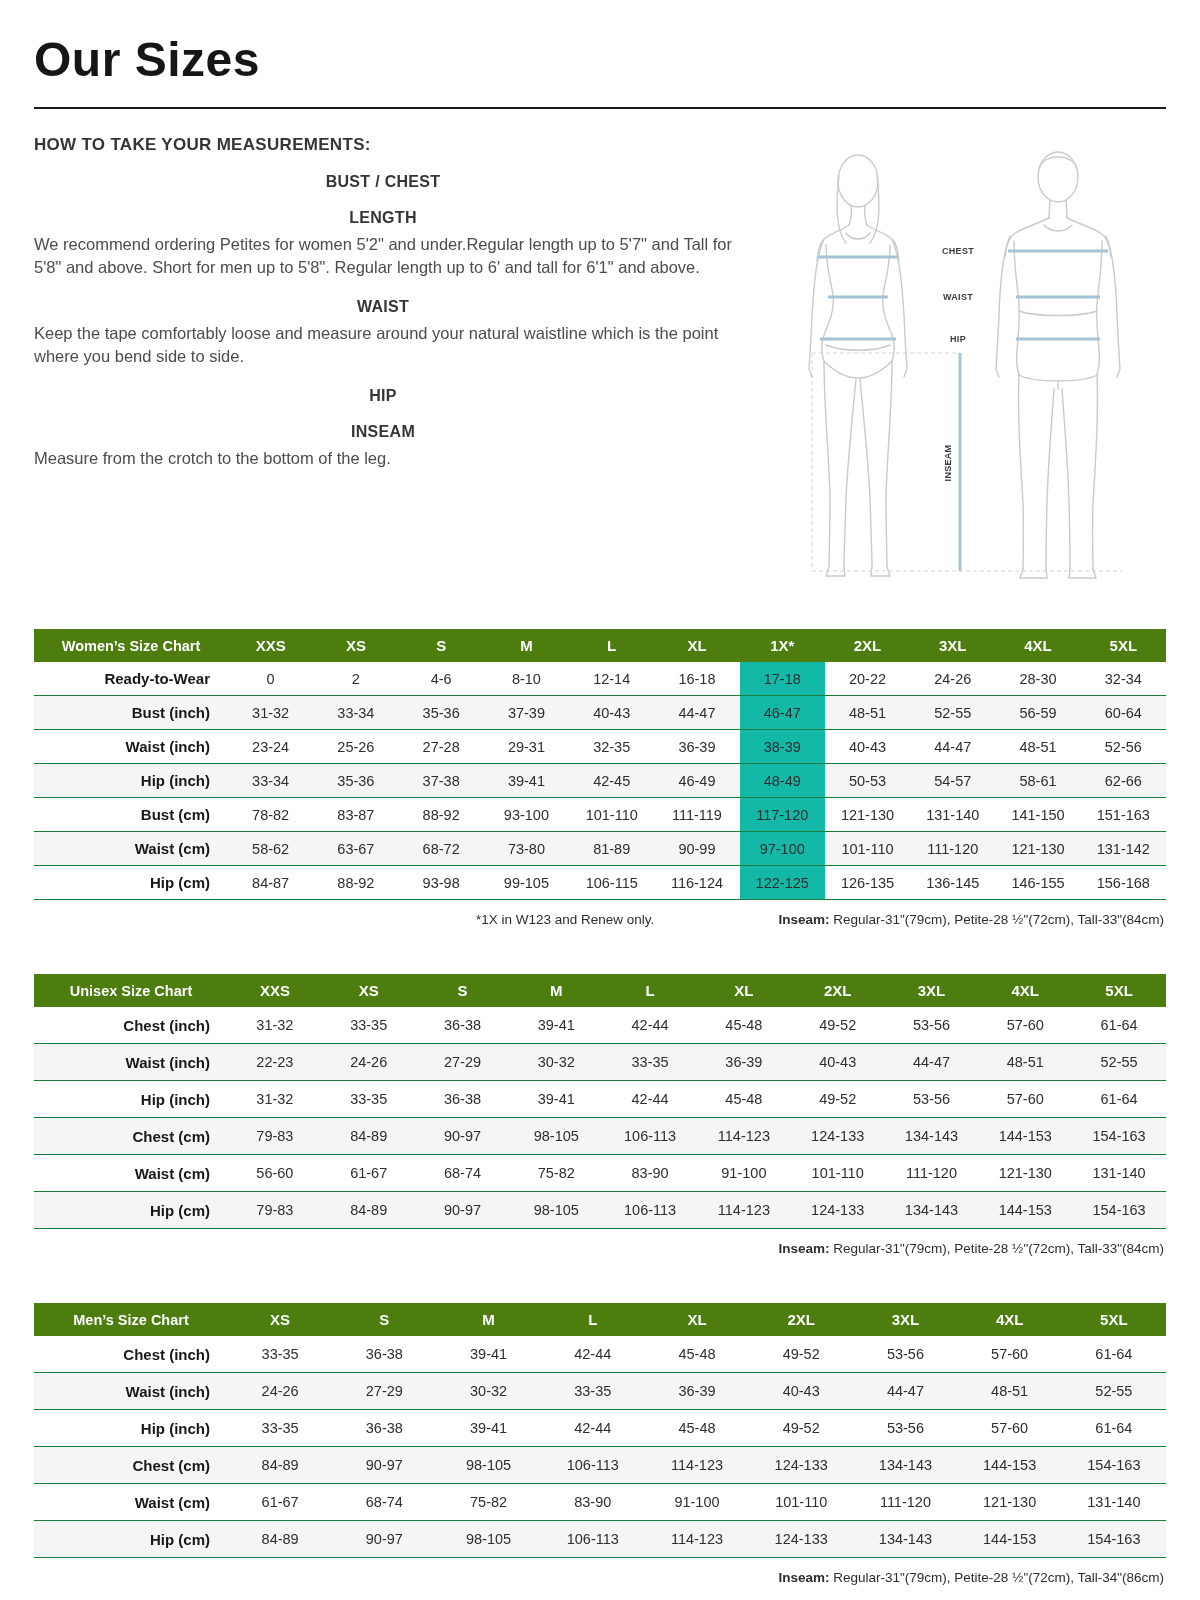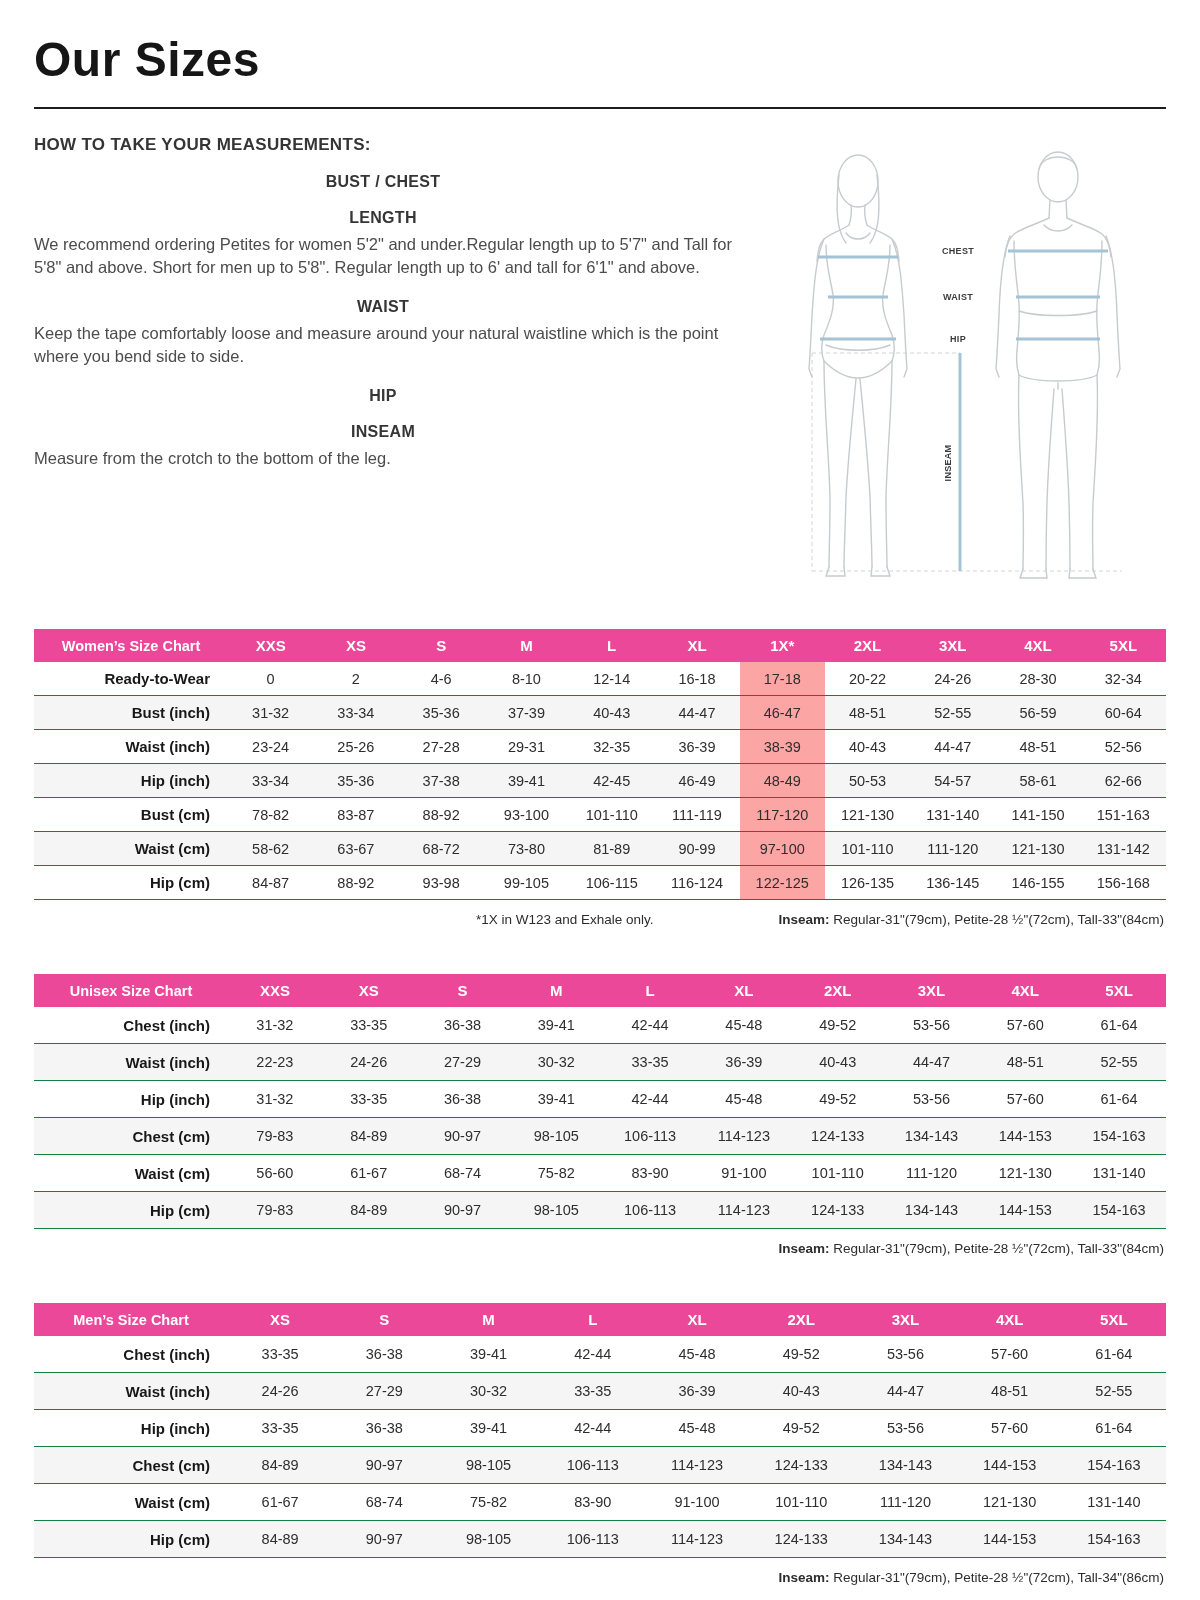--- a/index.html
+++ b/index.html
@@ -30,35 +30,35 @@
   .measure-line { stroke:#a4c4d5; stroke-width:3; }
   .dash-line { stroke:#d4d4d4; stroke-width:1; stroke-dasharray:4 3; }
   .diagram-label { font-family:"Liberation Sans",sans-serif; font-size:9px; font-weight:700; fill:#3c3c3c; letter-spacing:.3px; }
 
   .tables-area { margin-top:30px; }
   .table-block { margin-top:44px; }
   .table-block:first-child { margin-top:0; }
 
   table.size-table { width:100%; border-collapse:collapse; table-layout:fixed; }
   table.size-table thead th {
-    background:#ec4899; color:#fff; font-weight:700;
+    background:#4d7c0f; color:#fff; font-weight:700;
     font-size:15px; padding:8px 3px; text-align:center;
   }
   table.size-table thead th.table-title { font-size:14.5px; }
   table.size-table tbody tr { border-bottom:1px solid #15803d; background:#fff; }
   table.size-table tbody tr.stripe { background:#f5f5f5; }
   table.size-table tbody th.row-label {
     text-align:right; padding:0 18px 0 4px; font-size:15px;
     font-weight:700; color:#181818;
   }
   table.size-table td {
     text-align:center; font-size:14.5px; color:#2e2e2e; padding:10px 2px;
   }
   table.compact td { padding:8.5px 2px; }
-  table.size-table td.hl { background:#fca5a5; }
+  table.size-table td.hl { background:#14b8a6; }
 
   .footnotes { position:relative; margin:12px 2px 0; font-size:13.5px; color:#2d2d2d; min-height:18px; }
   .fn-left { position:absolute; left:39%; font-weight:400; }
   .fn-right { display:block; text-align:right; }
   .fn-right b { font-weight:700; }
 </style>
 </head>
 <body>
 
 <div class="page">
@@ -290,21 +290,21 @@
               <td>116-124</td>
               <td class="hl">122-125</td>
               <td>126-135</td>
               <td>136-145</td>
               <td>146-155</td>
               <td>156-168</td>
             </tr>
           </tbody>
         </table>
         <div class="footnotes">
-          <span class="fn-left">*1X in W123 and Exhale only.</span>
+          <span class="fn-left">*1X in W123 and Renew only.</span>
           <span class="fn-right"><b>Inseam:</b> Regular-31"(79cm), Petite-28 ½"(72cm), Tall-33"(84cm)</span>
         </div>
       </section>
       <section class="table-block">
         <table class="size-table">
           <colgroup>
             <col style="width: 194px;">
             <col>
             <col>
             <col>

